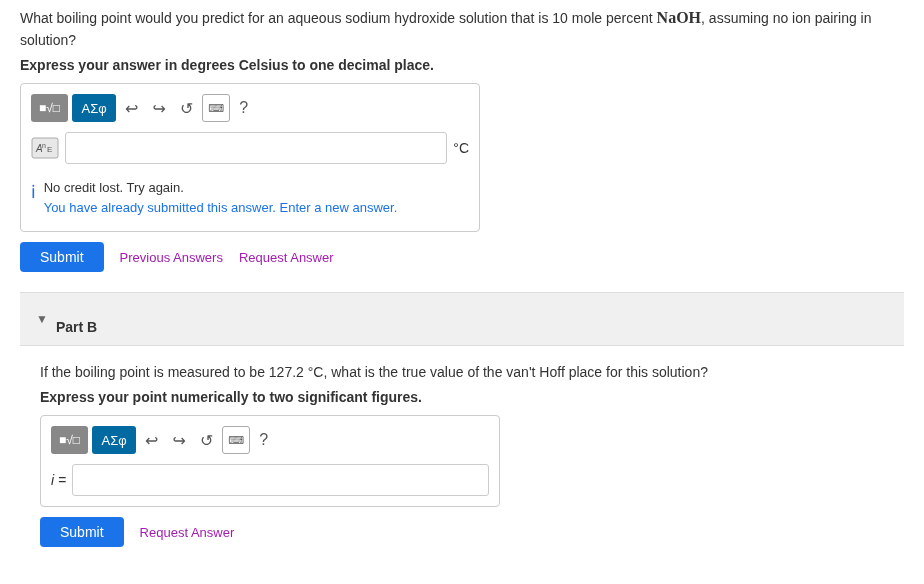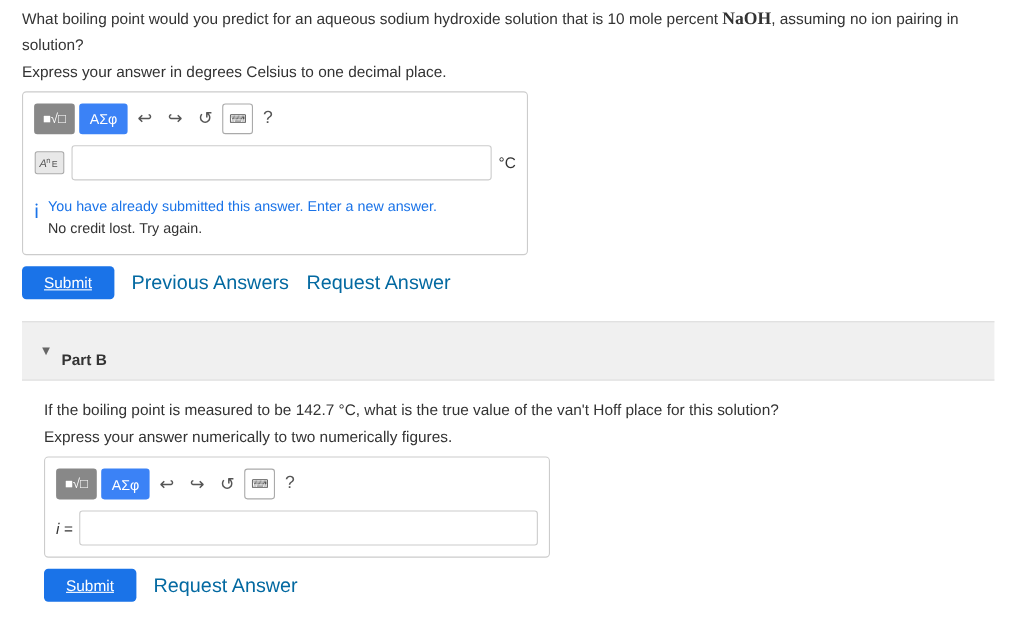--- a/index.html
+++ b/index.html
@@ -17,21 +17,21 @@
     }
 
     .question-text {
       font-size: 14px;
       line-height: 1.5;
       margin-bottom: 6px;
       color: #333;
     }
 
     .bold-instruction {
-      font-weight: normal;
+      font-weight: bold;
       margin-bottom: 10px;
       display: block;
     }
 
     .answer-box {
       border: 1px solid #ccc;
       border-radius: 4px;
       padding: 10px;
       width: 460px;
       margin-bottom: 10px;
@@ -59,21 +59,21 @@
       justify-content: center;
     }
 
     .toolbar-btn.formula {
       background: #888;
       font-size: 12px;
       min-width: 36px;
     }
 
     .toolbar-btn.symbol {
-      background: #3b82f6;
+      background: #0369a1;
       font-size: 13px;
       min-width: 44px;
     }
 
     .toolbar-icon-btn {
       background: transparent;
       border: none;
       cursor: pointer;
       font-size: 16px;
       color: #555;
@@ -159,28 +159,27 @@
 
     .submit-btn {
       background: #1a73e8;
       color: #fff;
       border: none;
       border-radius: 4px;
       padding: 7px 20px;
       font-size: 14px;
       cursor: pointer;
       font-weight: 500;
-      text-decoration: underline;
     }
 
     .link-btn {
       background: transparent;
       border: none;
-      color: #0369a1;
-      font-size: 18px;
+      color: #a21caf;
+      font-size: 13px;
       cursor: pointer;
       text-decoration: none;
     }
 
     .part-section {
       margin-top: 20px;
     }
 
     .part-header {
       display: flex;
@@ -253,45 +252,45 @@
           <text x="16" y="15" font-size="8" fill="#555">E</text>
         </svg>
       </span>
       <input type="text" class="answer-input" style="width: 250px;" placeholder="">
       <span class="unit-label">°C</span>
     </div>
 
     <div class="warning-box">
       <span class="warning-icon">ℹ</span>
       <div>
+        <div class="warning-text">No credit lost. Try again.</div>
         <div class="warning-text">
           <a href="#" class="link-text">You have already submitted this answer. Enter a new answer.</a>
         </div>
-        <div class="warning-text">No credit lost. Try again.</div>
       </div>
     </div>
   </div>
 
   <div class="action-row">
     <button class="submit-btn">Submit</button>
     <a href="#" class="link-btn">Previous Answers</a>
     <a href="#" class="link-btn">Request Answer</a>
   </div>
 
   <div class="part-section">
     <div class="part-header">
       <span class="collapse-arrow">▼</span>
       <span class="part-title">Part B</span>
     </div>
 
     <div class="part-content">
       <p class="question-text">
-        <span>If the boiling point is measured to be 142.7 </span><span>°C</span><span>, what is the true value of the van't Hoff place for this solution?</span>
+        <span>If the boiling point is measured to be 127.2 </span><span>°C</span><span>, what is the true value of the van't Hoff place for this solution?</span>
       </p>
-      <span class="bold-instruction">Express your answer numerically to two numerically figures.</span>
+      <span class="bold-instruction">Express your point numerically to two significant figures.</span>
 
       <div class="answer-box">
 
         <div class="toolbar">
           <button class="toolbar-btn formula">■√□</button>
           <button class="toolbar-btn symbol">ΑΣφ</button>
           <button class="toolbar-icon-btn">↩</button>
           <button class="toolbar-icon-btn">↪</button>
           <button class="toolbar-icon-btn">↺</button>
           <button class="toolbar-keyboard-btn">⌨</button>

